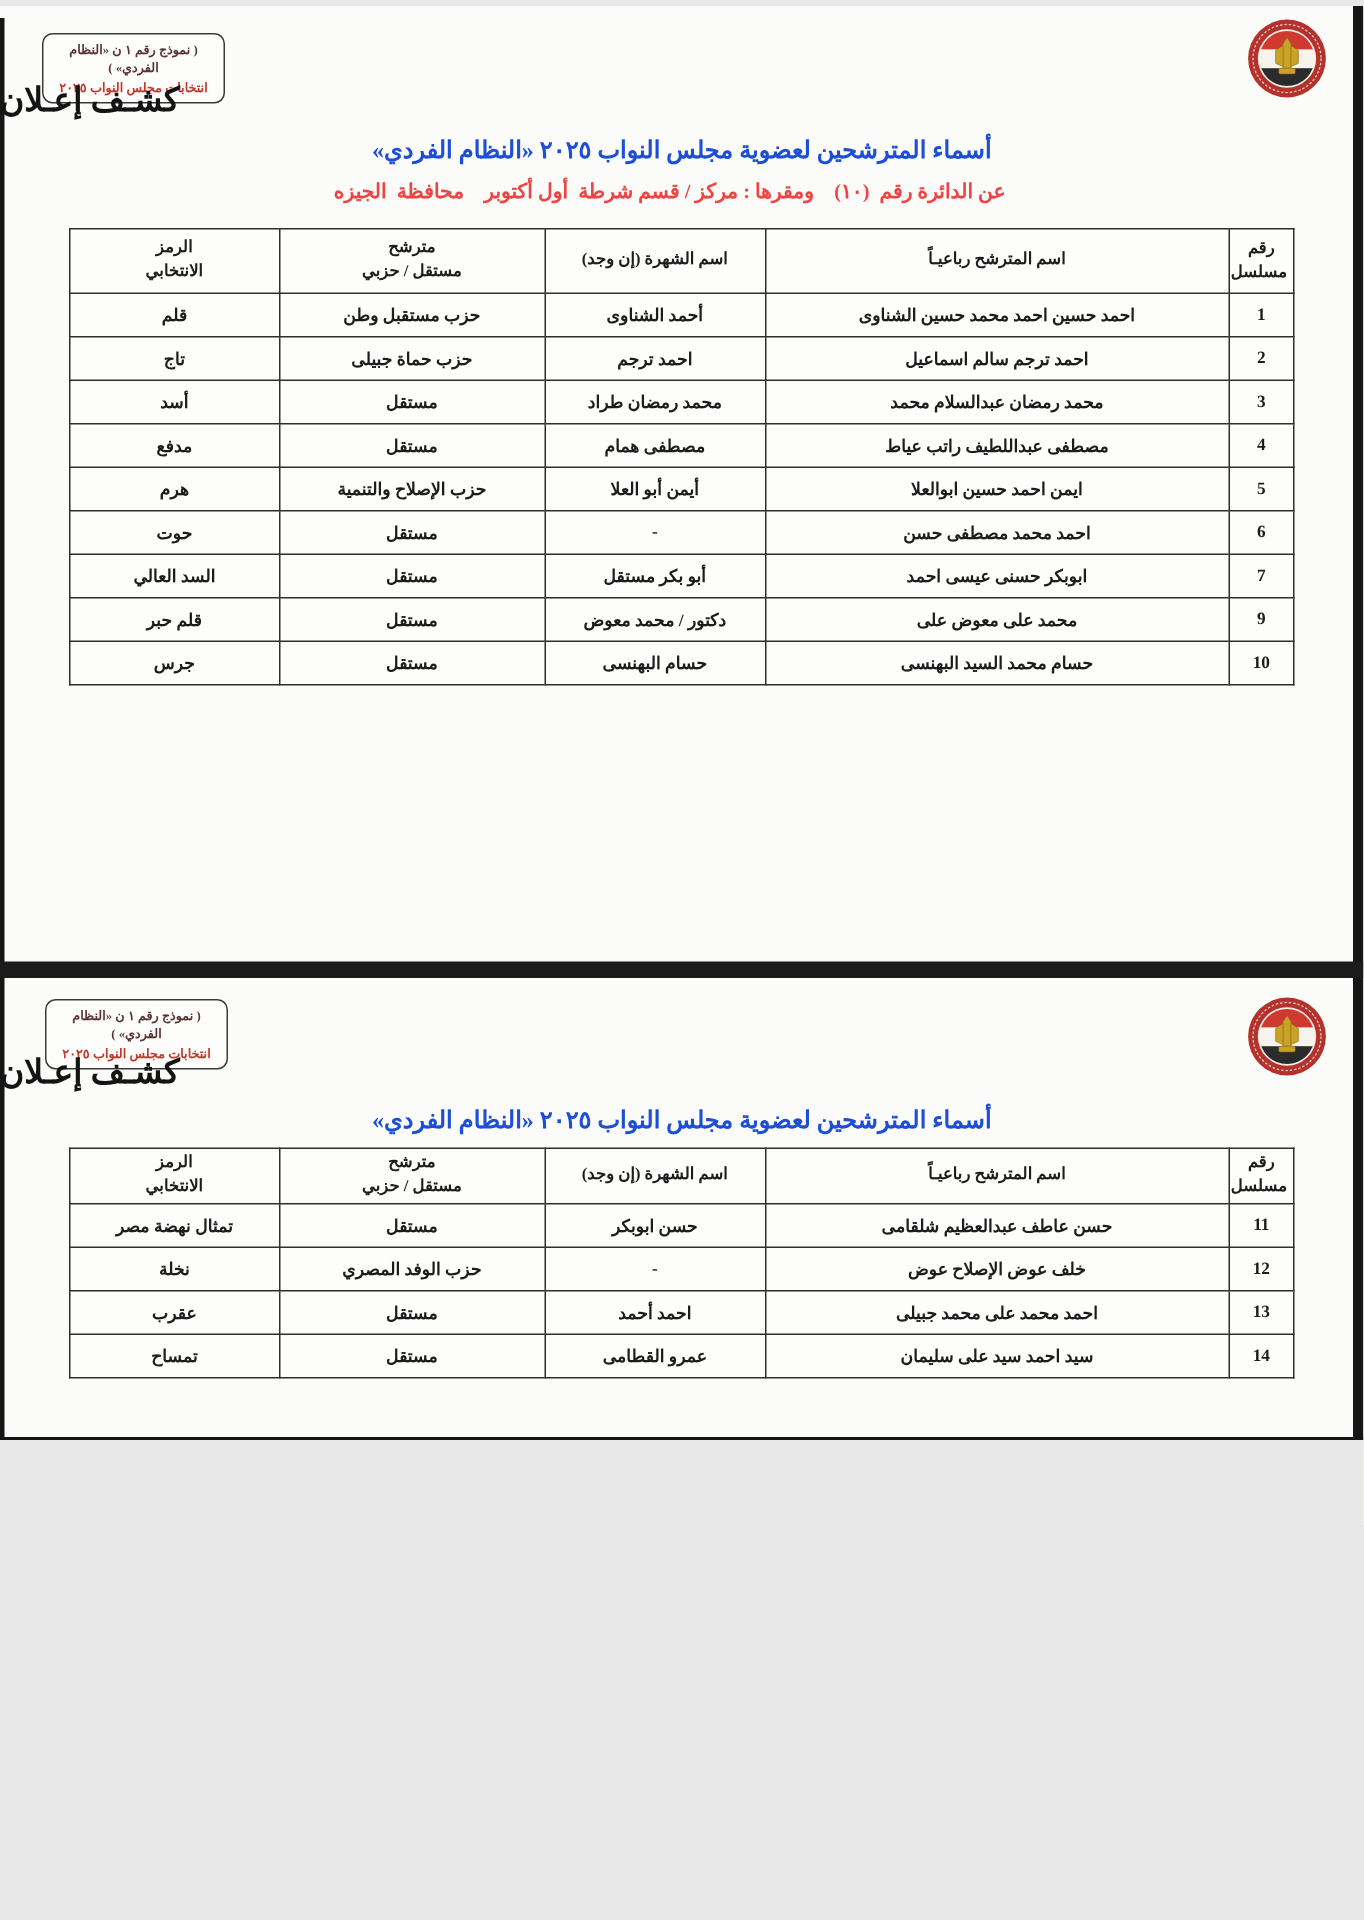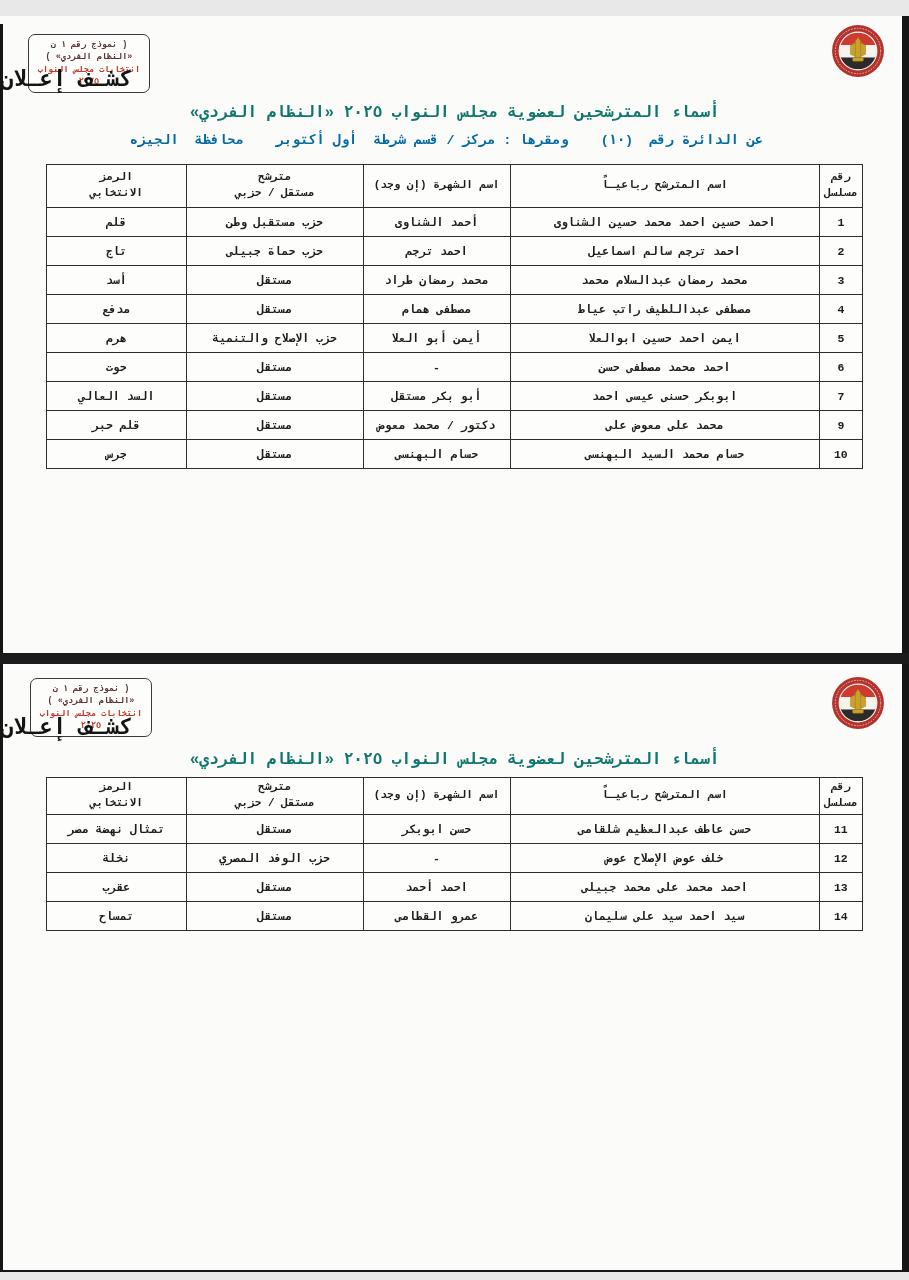--- a/index.html
+++ b/index.html
@@ -1,19 +1,19 @@
 <!DOCTYPE html>
 <html lang="ar" dir="rtl"><head>
 <meta charset="utf-8">
 <style>
   html,body{margin:0;padding:0;background:#e8e8e8;}
   .canvas{
-    position:relative;width:909px;height:1256px;margin:16px auto;
+    position:relative;width:909px;height:956px;margin:4px auto;
     background:#fbfbf9;overflow:hidden;
-    font-family:Liberation Mono, monospace;
+    font-family:Liberation Serif, serif;
     color:#1d1d1d;
   }
   .edge-left{position:absolute;left:0;top:8px;bottom:0;width:3px;background:#161616;}
   .edge-right{position:absolute;right:0;top:0;bottom:0;width:7px;background:#161616;}
   .edge-bottom{position:absolute;left:0;right:0;bottom:0;height:2px;background:#161616;}
   .page-divider{position:absolute;left:0;right:0;top:637px;height:11px;background:#1b1b1b;}
 
   .page{position:absolute;left:0;width:909px;}
   .page1{top:0;height:637px;}
   .page2{top:648px;height:632px;}
@@ -35,28 +35,28 @@
 
   .doc-title{
     position:absolute;left:0;right:0;text-align:left;
     font-size:22px;font-weight:bold;letter-spacing:1px;color:#141414;
   }
   .page1 .doc-title{top:50px;}
   .page2 .doc-title{top:50px;}
 
   .doc-subtitle{
     position:absolute;left:0;right:0;text-align:center;
-    font-size:16px;font-weight:bold;color:#0f766e;
+    font-size:16px;font-weight:bold;color:#1d4ed8;
   }
   .page1 .doc-subtitle{top:86px;}
   .page2 .doc-subtitle{top:85px;}
 
   .district-line{
     position:absolute;left:0;right:16px;text-align:center;
-    font-size:13.5px;font-weight:bold;color:#0369a1;white-space:pre;
+    font-size:13.5px;font-weight:bold;color:#ef4444;white-space:pre;
   }
   .page1 .district-line{top:115px;}
 
   table.cand{
     position:absolute;left:46px;width:817px;
     border-collapse:collapse;table-layout:fixed;
     direction:rtl;
   }
   .page1 table.cand{top:148px;}
   .page2 table.cand{top:113px;}

